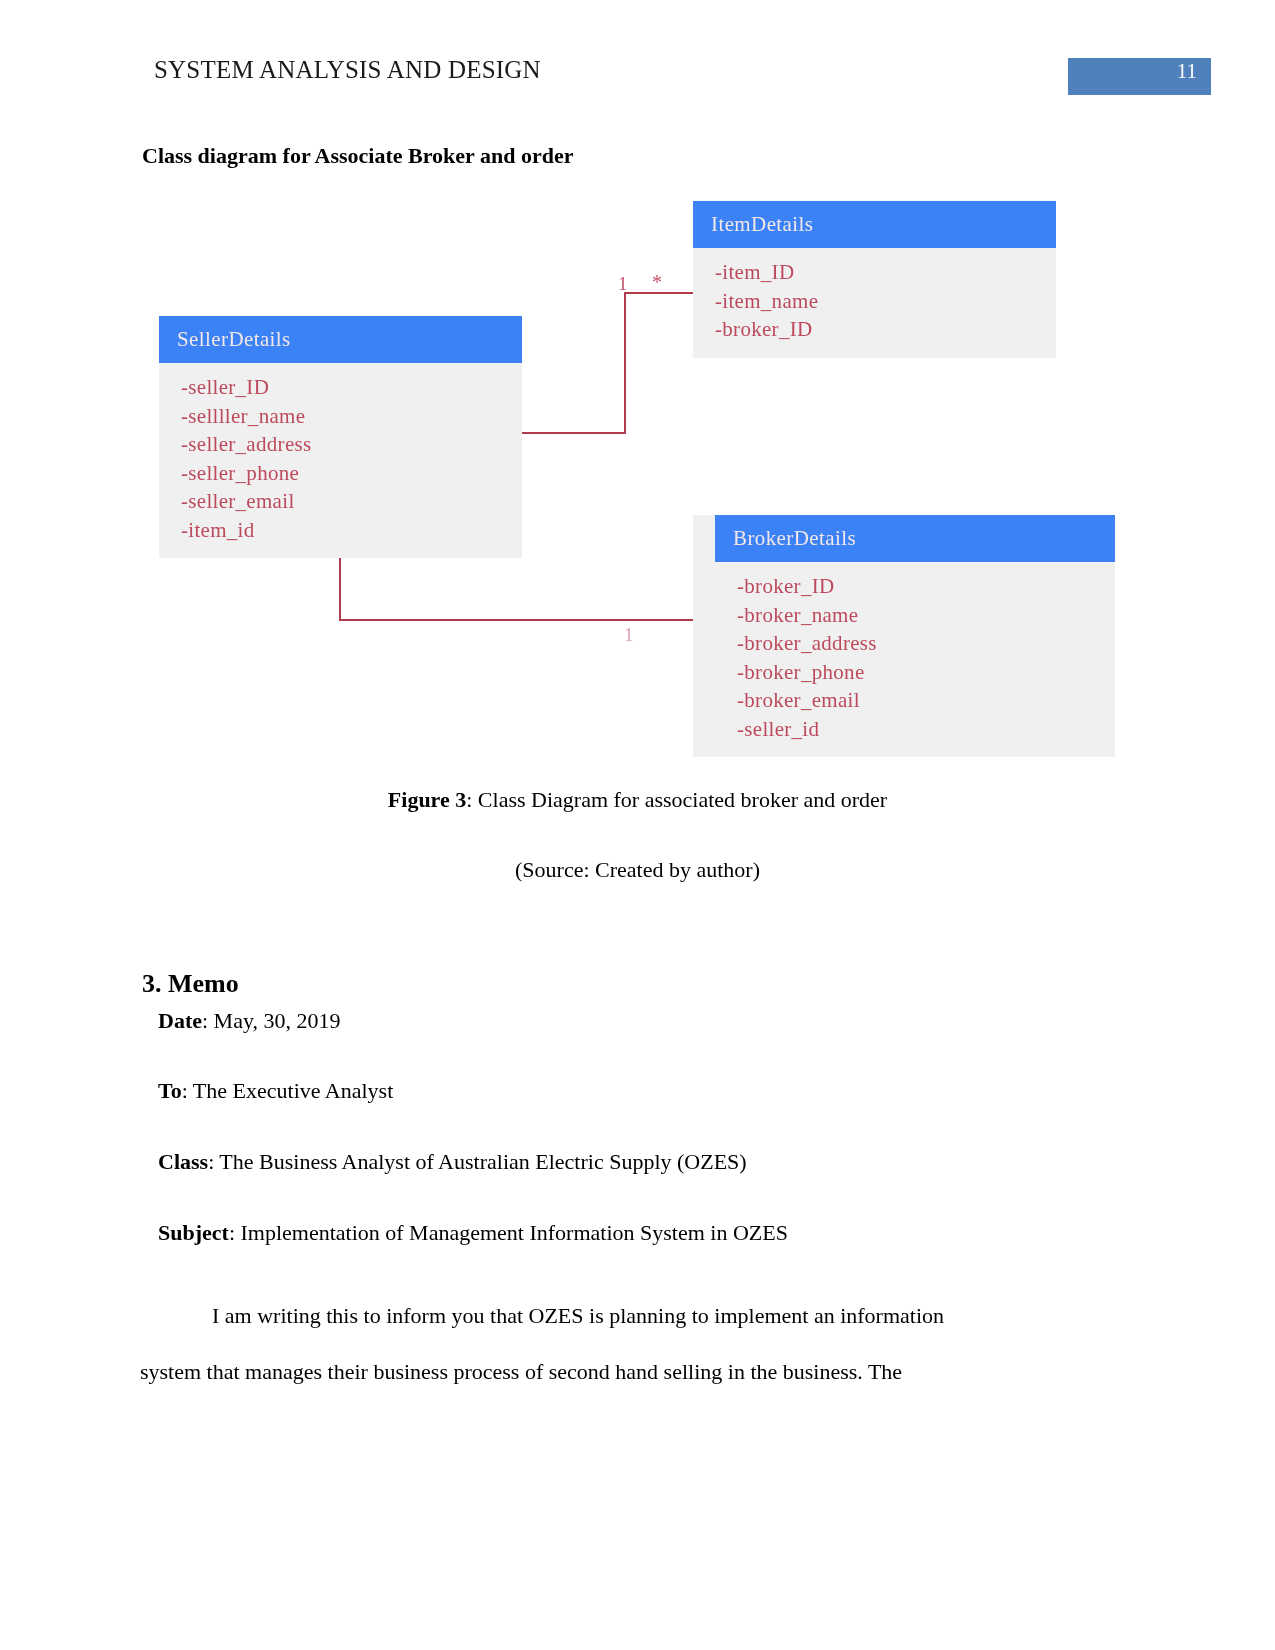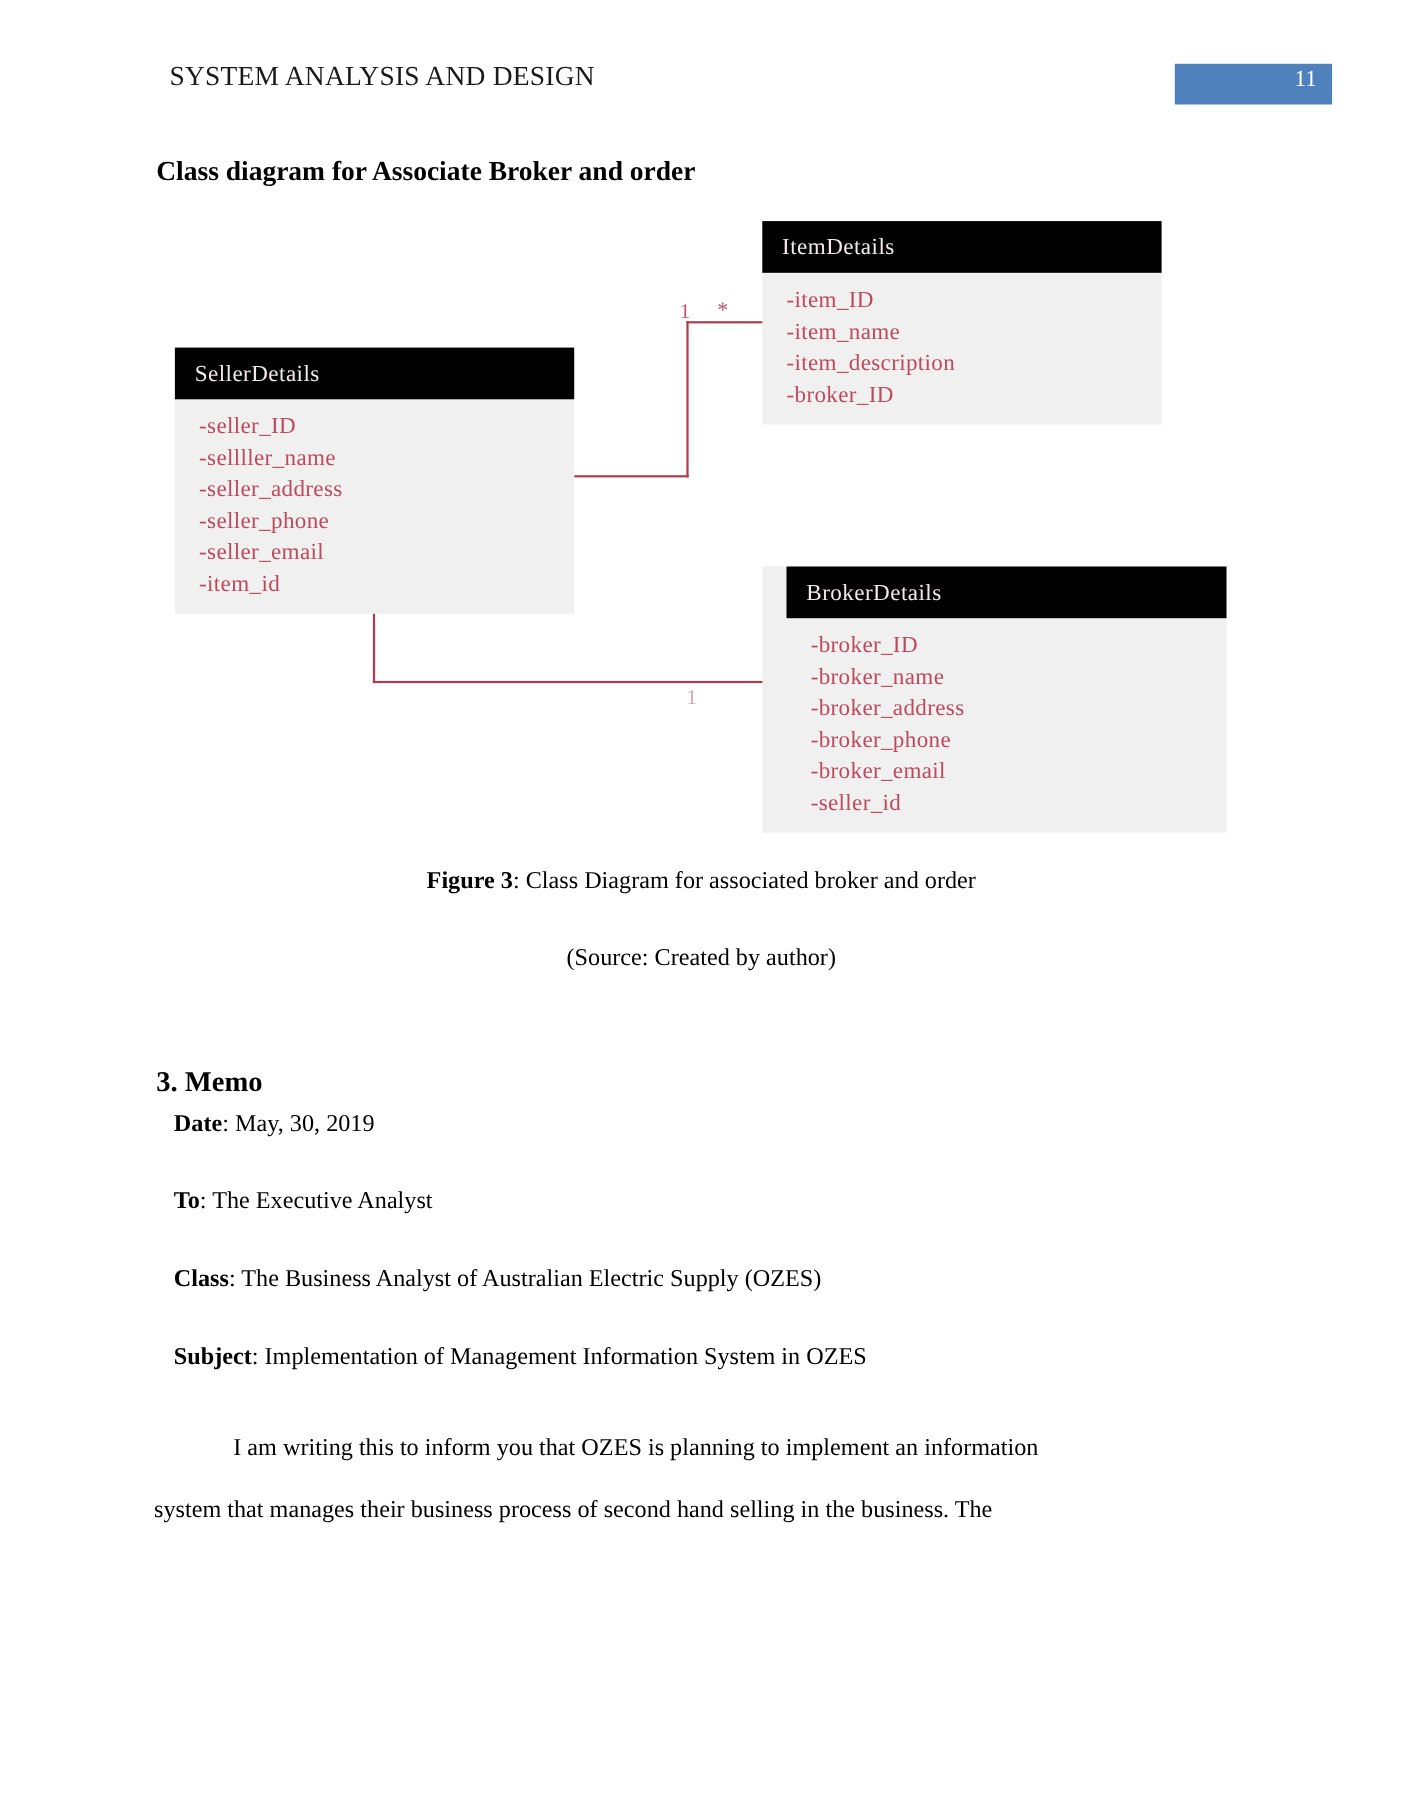--- a/index.html
+++ b/index.html
@@ -48,39 +48,39 @@
     font-size: 21px;
     color: #ffffff;
     line-height: 25px;
   }
 
   
   .section-heading {
     position: absolute;
     left: 142px;
     top: 143px;
-    font-size: 25px;
+    font-size: 22px;
     font-weight: bold;
     white-space: nowrap;
   }
 
   
   .diagram {
     position: absolute;
     left: 140px;
     top: 185px;
     width: 940px;
     height: 575px;
   }
   .uml-class {
     position: absolute;
     background: #f0f0f0;
   }
   .uml-class .uml-title {
-    background: #000000;
+    background: #3b82f6;
     color: #f3e7e9;
     font-size: 21px;
     padding: 11px 0 11px 18px;
     letter-spacing: 0.4px;
     font-family: "Liberation Serif", "DejaVu Serif", serif;
   }
   .uml-class .uml-attrs {
     padding: 10px 0 14px 22px;
   }
   .uml-class .uml-attr {
@@ -200,21 +200,20 @@
 
   <div class="mult-label" id="mult-one-top">1</div>
   <div class="mult-label" id="mult-star-top">*</div>
   <div class="mult-label" id="mult-one-bot">1</div>
 
   <div class="uml-class" id="class-itemdetails">
     <div class="uml-title">ItemDetails</div>
     <div class="uml-attrs">
       <div class="uml-attr">-item_ID</div>
       <div class="uml-attr">-item_name</div>
-      <div class="uml-attr">-item_description</div>
       <div class="uml-attr">-broker_ID</div>
     </div>
   </div>
 
   <div class="uml-class" id="class-sellerdetails">
     <div class="uml-title">SellerDetails</div>
     <div class="uml-attrs">
       <div class="uml-attr">-seller_ID</div>
       <div class="uml-attr">-sellller_name</div>
       <div class="uml-attr">-seller_address</div>

